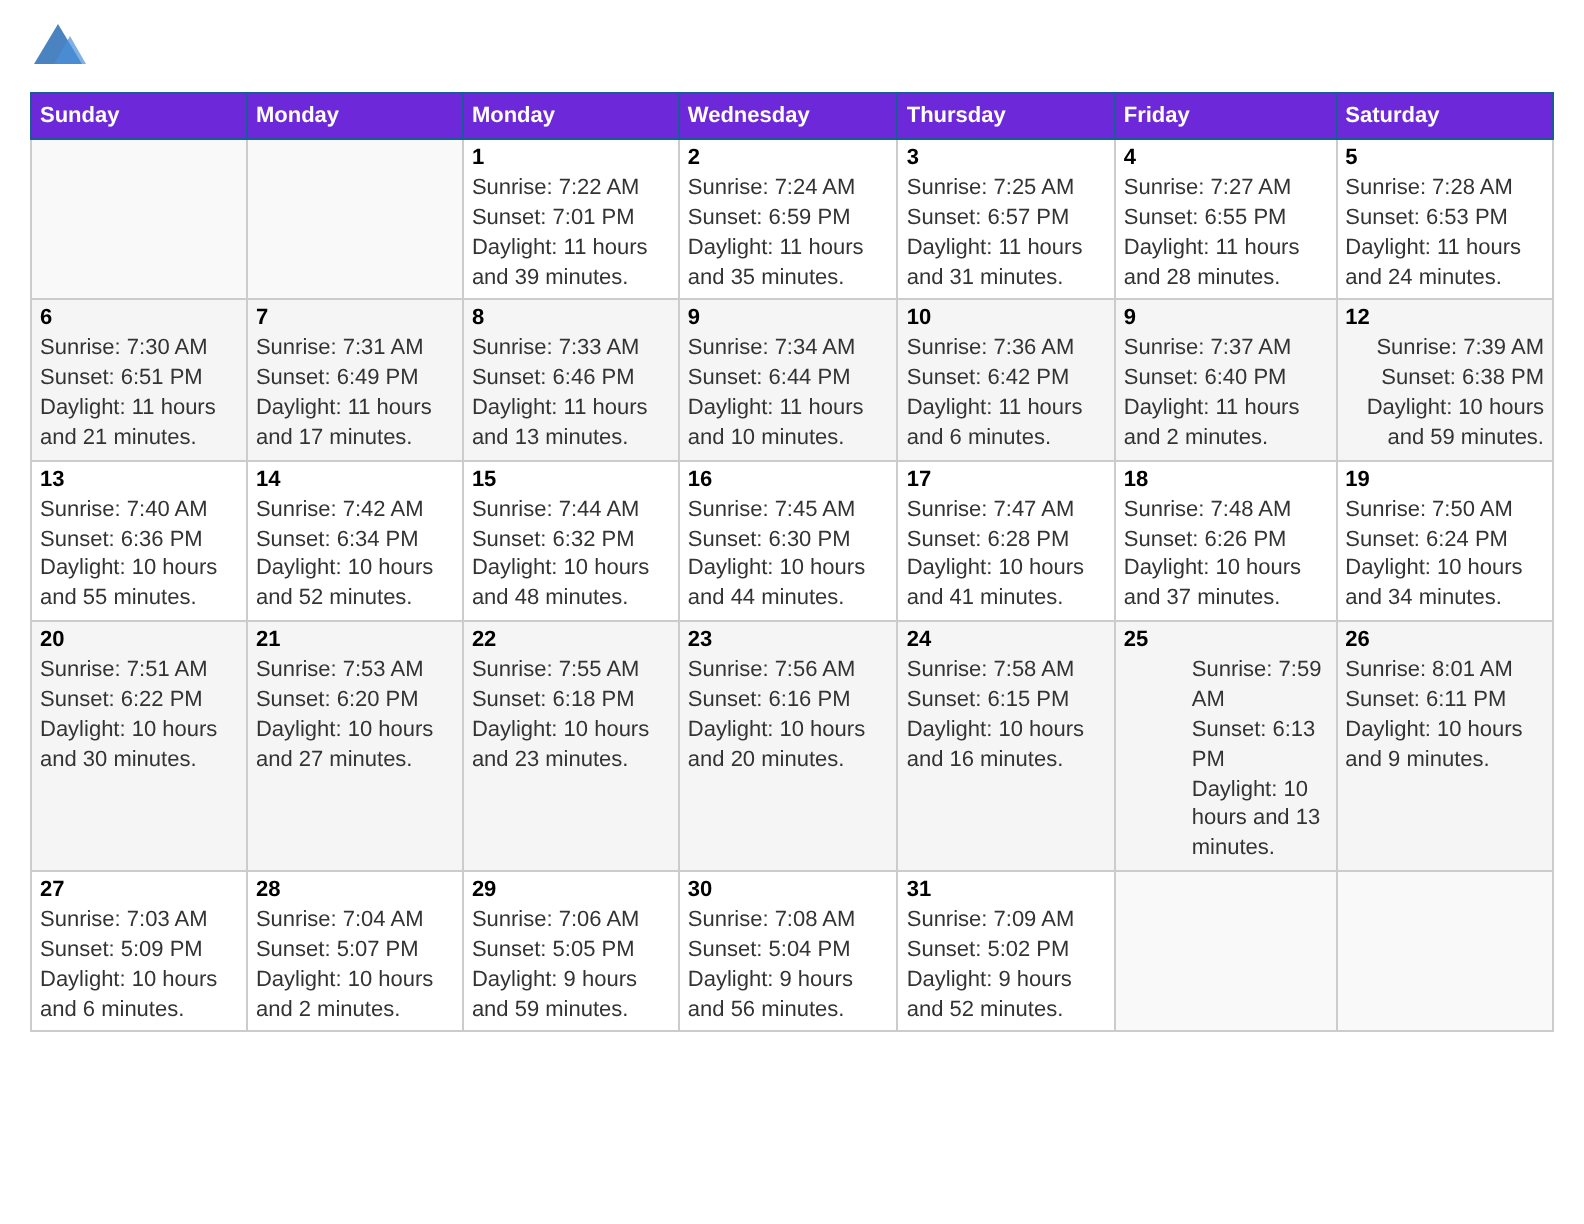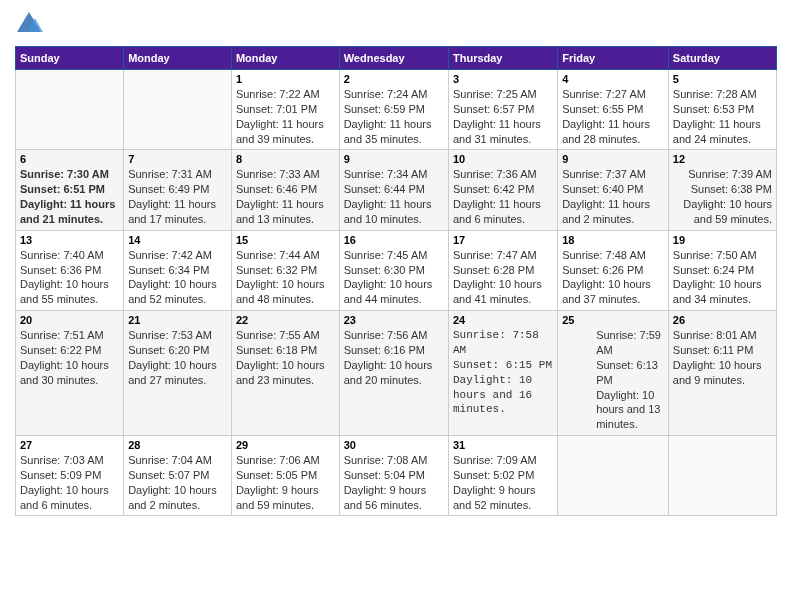--- a/index.html
+++ b/index.html
@@ -50,21 +50,21 @@
     .location {
       font-size: 14px;
       color: #555;
     }
     table {
       width: 100%;
       border-collapse: collapse;
       font-size: 10px;
     }
     thead tr th {
-      background-color: #4c1d95;
+      background-color: #6d28d9;
       color: white;
       padding: 5px 4px;
       text-align: left;
       font-size: 11px;
       font-weight: bold;
       border: 1px solid #1a5a9a;
     }
     tbody tr td {
       border: 1px solid #ccc;
       padding: 3px 4px;
@@ -158,21 +158,21 @@
           <td>
             <span class="day-number">5</span>
             <div class="day-info" style="white-space: pre-line;">Sunrise: 7:28 AM
 Sunset: 6:53 PM
 Daylight: 11 hours and 24 minutes.</div>
           </td>
         </tr>
         <tr>
           <td>
             <span class="day-number">6</span>
-            <div class="day-info" style="white-space: pre-line; font-weight: bold;">Sunrise: 7:30 AM
+            <div class="day-info" style="white-space: pre-line;">Sunrise: 7:30 AM
 Sunset: 6:51 PM
 Daylight: 11 hours and 21 minutes.</div>
           </td>
           <td>
             <span class="day-number">7</span>
             <div class="day-info" style="white-space: pre-line;">Sunrise: 7:31 AM
 Sunset: 6:49 PM
 Daylight: 11 hours and 17 minutes.</div>
           </td>
           <td>
@@ -270,21 +270,21 @@
 Daylight: 10 hours and 23 minutes.</div>
           </td>
           <td>
             <span class="day-number">23</span>
             <div class="day-info" style="white-space: pre-line;">Sunrise: 7:56 AM
 Sunset: 6:16 PM
 Daylight: 10 hours and 20 minutes.</div>
           </td>
           <td>
             <span class="day-number">24</span>
-            <div class="day-info" style="white-space: pre-line; font-family: Liberation Mono, monospace;">Sunrise: 7:58 AM
+            <div class="day-info" style="white-space: pre-line;">Sunrise: 7:58 AM
 Sunset: 6:15 PM
 Daylight: 10 hours and 16 minutes.</div>
           </td>
           <td>
             <span class="day-number">25</span>
             <div class="day-info" style="white-space: pre-line; margin-left: 34px;">Sunrise: 7:59 AM
 Sunset: 6:13 PM
 Daylight: 10 hours and 13 minutes.</div>
           </td>
           <td>

